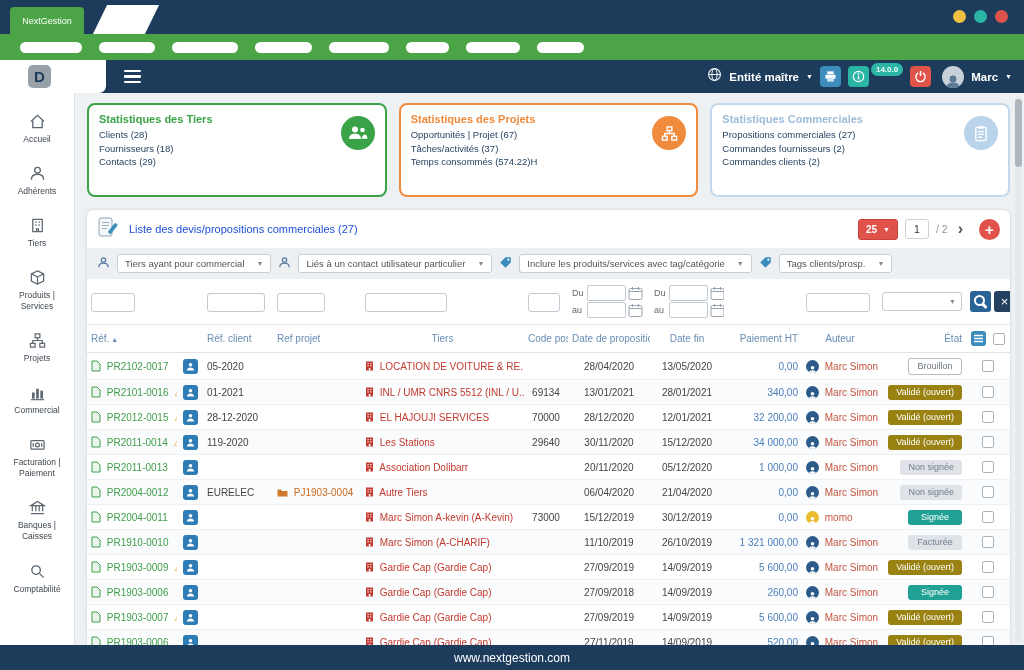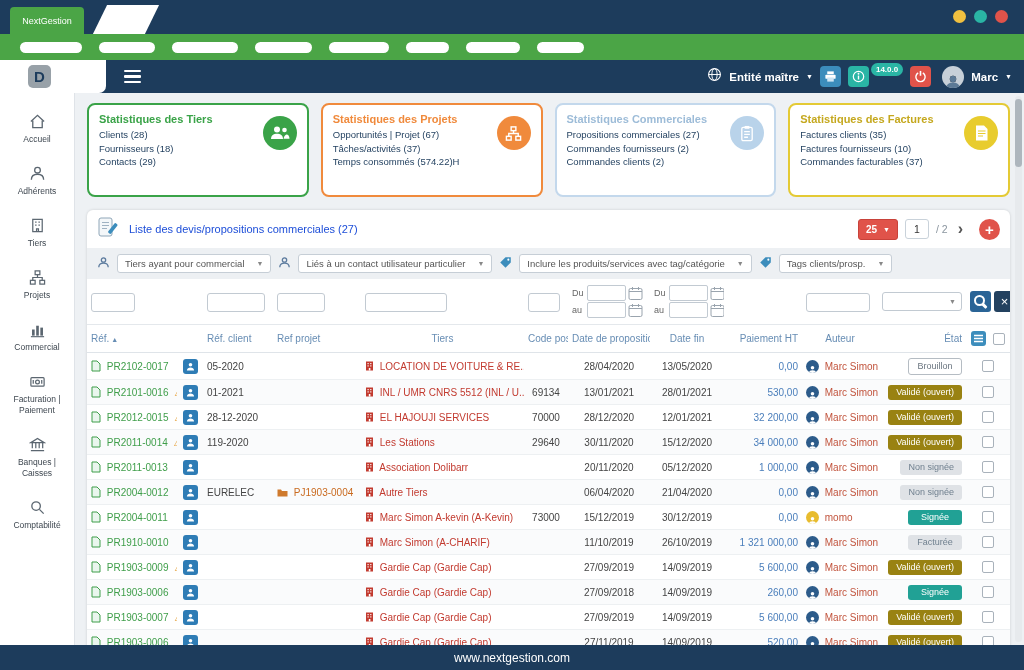--- a/index.html
+++ b/index.html
@@ -238,20 +238,29 @@
         <span>Adhérents</span>
       </div>
       <div class="side-item">
         <span>
             <svg width="17" height="17" viewBox="0 0 18 18" fill="none" stroke="#5b6670" stroke-width="1.3">
               <rect x="4" y="2.5" width="10" height="13"></rect>
               <path d="M6.5 5.5 H8 M10 5.5 H11.5 M6.5 8.5 H8 M10 8.5 H11.5 M8 15.5 V12.5 H10 V15.5"></path>
             </svg>
           </span>
         <span>Tiers</span>
+      </div>
+      <div class="side-item">
+        <span>
+            <svg width="17" height="17" viewBox="0 0 18 18" fill="none" stroke="#5b6670" stroke-width="1.3">
+              <path d="M9 2 L15.5 5.2 V12.8 L9 16 L2.5 12.8 V5.2 Z"></path>
+              <path d="M2.5 5.2 L9 8.4 L15.5 5.2 M9 8.4 V16"></path>
+            </svg>
+          </span>
+        <span>Produits | Services</span>
       </div>
       <div class="side-item">
         <span>
             <svg width="17" height="17" viewBox="0 0 18 18" fill="none" stroke="#5b6670" stroke-width="1.3">
               <rect x="6.5" y="2" width="5" height="4"></rect>
               <rect x="1.5" y="12" width="5" height="4"></rect>
               <rect x="11.5" y="12" width="5" height="4"></rect>
               <path d="M9 6 V9 M4 12 V9 H14 V12"></path>
             </svg>
           </span>
@@ -332,32 +341,20 @@
         <div class="stat-box b-blue">
           <div class="stat-title">Statistiques Commerciales</div>
           <div class="stat-line">Propositions commerciales (27)</div>
           <div class="stat-line">Commandes fournisseurs (2)</div>
           <div class="stat-line">Commandes clients (2)</div>
           <div class="stat-icon">
             <svg width="14" height="17" viewBox="0 0 14 18" fill="none" stroke="#fff" stroke-width="1.4">
                 <rect x="1.5" y="2.5" width="11" height="14" rx="1.5"></rect>
                 <rect x="4.5" y="1" width="5" height="3" fill="#fff" stroke="none"></rect>
                 <path d="M4 7 H10 M4 10 H10 M4 13 H8"></path>
-              </svg>
-          </div>
-        </div>
-        <div class="stat-box b-yellow">
-          <div class="stat-title">Statistiques des Factures</div>
-          <div class="stat-line">Factures clients (35)</div>
-          <div class="stat-line">Factures fournisseurs (10)</div>
-          <div class="stat-line">Commandes facturables (37)</div>
-          <div class="stat-icon">
-            <svg width="13" height="16" viewBox="0 0 13 16" fill="#fff">
-                <path d="M1 0.5 H9 L12.5 4 V15.5 H1 Z"></path>
-                <path d="M3 6 H10.5 M3 8.5 H10.5 M3 11 H8" stroke="#e8cc2e" stroke-width="1.1"></path>
               </svg>
           </div>
         </div>
       </div>
 
       <div class="card">
         <div class="title-row">
           <span>
             <svg width="24" height="22" viewBox="0 0 24 22">
                 <rect x="2" y="2" width="13" height="18" rx="2" fill="#f4f7f9" stroke="#8fa6b8"></rect>
@@ -602,21 +599,21 @@
                       <rect x="2.5" y="4.3" width="1.2" height="1.2" fill="#fff"></rect>
                       <rect x="5.2" y="4.3" width="1.2" height="1.2" fill="#fff"></rect>
                       <rect x="3.8" y="7" width="1.6" height="2.5" fill="#fff"></rect>
                     </svg>
                   </span>
                   <a class="tiers-link">INL / UMR CNRS 5512 (INL / U...</a>
                 </td>
                 <td class="ta-c">69134</td>
                 <td class="c-date">13/01/2021</td>
                 <td class="c-date">28/01/2021</td>
-                <td class="c-amt">530,00</td>
+                <td class="c-amt">340,00</td>
                 <td class="c-auth">
                   <span class="ava u-marc">
                     <svg width="9" height="8" viewBox="0 0 10 9">
                       <circle cx="5" cy="3" r="2" fill="#fff"></circle>
                       <path d="M1 9 C1 6.5 3 5.8 5 5.8 C7 5.8 9 6.5 9 9 Z" fill="#fff"></path>
                     </svg>
                   </span>
                   <a>Marc Simon</a>
                 </td>
                 <td class="c-etat"><span class="badge st-valid">Validé (ouvert)</span></td>

